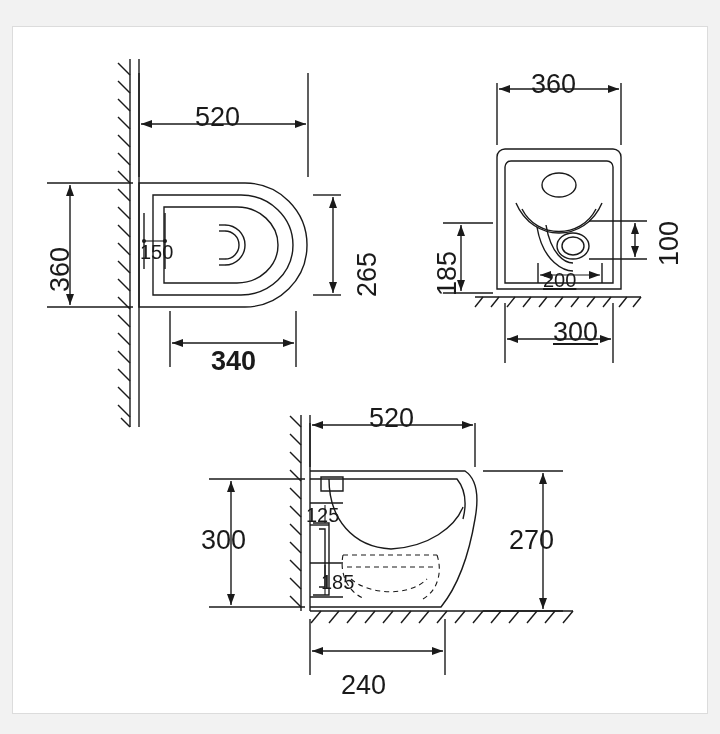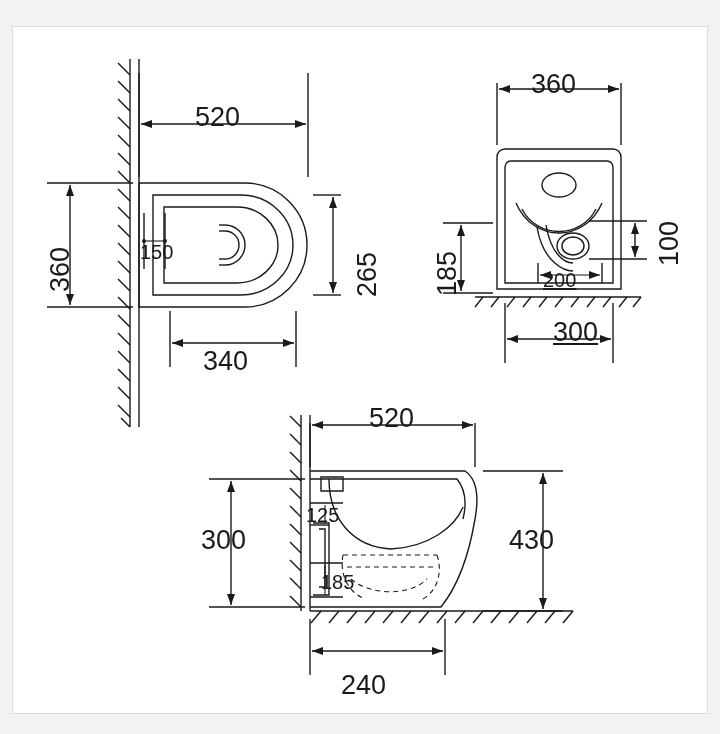--- a/index.html
+++ b/index.html
@@ -291,39 +291,39 @@
 
       </g>
     </svg>
 
     <div class="dimtext t-lg" style="left:182px; top:77px;">520</div>
 
     <div class="dimtext t-lg rot90" style="left:34px; top:265px;">360</div>
 
     <div class="dimtext t-lg rot90" style="left:341px; top:270px;">265</div>
 
-    <div class="dimtext t-lg" style="left:190px; top:321px;">340</div>
+    <div class="dimtext t-lg" style="left:198px; top:321px;font-weight:bold;">340</div>
 
     <div class="dimtext t-sm" style="left:127px; top:215px;">150</div>
 
     <div class="dimtext t-lg" style="left:518px; top:44px;">360</div>
 
     <div class="dimtext t-lg rot90" style="left:643px; top:239px;">100</div>
 
     <div class="dimtext t-lg rot90" style="left:421px; top:269px;">185</div>
 
     <div class="dimtext t-sm" style="left:530px; top:243px;text-decoration:underline;">200</div>
 
     <div class="dimtext t-lg" style="left:540px; top:292px;text-decoration:underline;">300</div>
 
     <div class="dimtext t-lg" style="left:356px; top:378px;">520</div>
 
     <div class="dimtext t-lg" style="left:188px; top:500px;">300</div>
 
-    <div class="dimtext t-lg" style="left:496px; top:500px;">430</div>
+    <div class="dimtext t-lg" style="left:496px; top:500px;">270</div>
 
     <div class="dimtext t-xs" style="left:293px; top:478px;">125</div>
 
     <div class="dimtext t-sm" style="left:308px; top:545px;">185</div>
 
     <div class="dimtext t-lg" style="left:328px; top:645px;">240</div>
 
   </div>
 </div>
 

